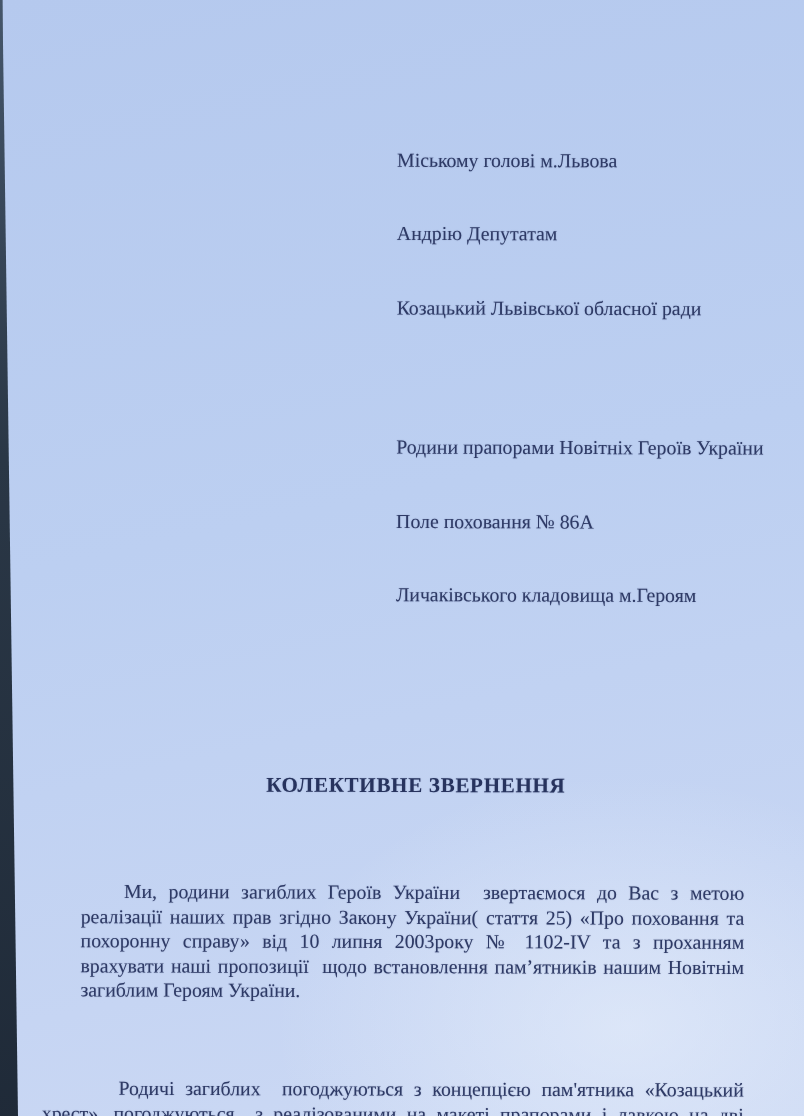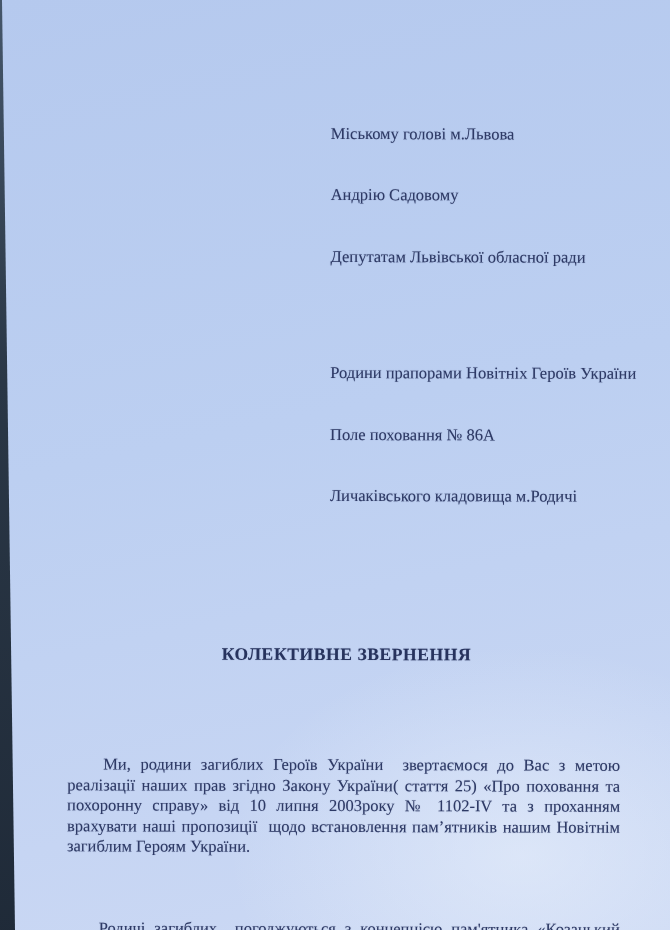--- a/index.html
+++ b/index.html
@@ -39,47 +39,47 @@
   .doc-title {
     margin-top: 35px;
     text-align: center;
     padding-left: 24px;
     font-weight: bold;
     font-size: 17.5px;
     letter-spacing: 0.6px;
     color: #27335e;
   }
   .p-intro {
-    margin: 29px 0 0 68px;
+    margin: 8px 0 0 68px;
     width: 553px;
     text-indent: 36px;
     text-align: justify;
   }
   .p-concept {
     margin: 0 0 0 36px;
     width: 585px;
     text-indent: 64px;
     text-align: justify;
   }
 </style>
 </head>
 <body>
 
 <div class="photo-frame">
   <div class="paper">
     <div class="paper-content">
 
       <div class="addr">
         <div class="block">Міському голові м.Львова</div>
-        <div class="block">Андрію Садовому</div>
-        <div class="block">Депутатам Львівської обласної ради</div>
+        <div class="block">Андрію Депутатам</div>
+        <div class="block">Козацький Львівської обласної ради</div>
         <div class="addr-gap"></div>
         <div class="block">Родини прапорами Новітніх Героїв України</div>
         <div class="block">Поле поховання № 86А</div>
-        <div class="block">Личаківського кладовища м.Родичі</div>
+        <div class="block">Личаківського кладовища м.Героям</div>
       </div>
 
       <div class="doc-title">КОЛЕКТИВНЕ ЗВЕРНЕННЯ</div>
 
       <p class="block p-intro">Ми, родини загиблих Героїв України  звертаємося до Вас з метою реалізації наших прав згідно Закону України( стаття 25) «Про поховання та похоронну справу» від 10 липня 2003року № 1102-IV та з проханням врахувати наші пропозиції  щодо встановлення пам’ятників нашим Новітнім загиблим Героям України.</p>
 
       <p class="block p-concept">Родичі загиблих  погоджуються з концепцією пам'ятника «Козацький хрест», погоджуються  з реалізованими на макеті прапорами і лавкою на дві могили.</p>
 
       
 

